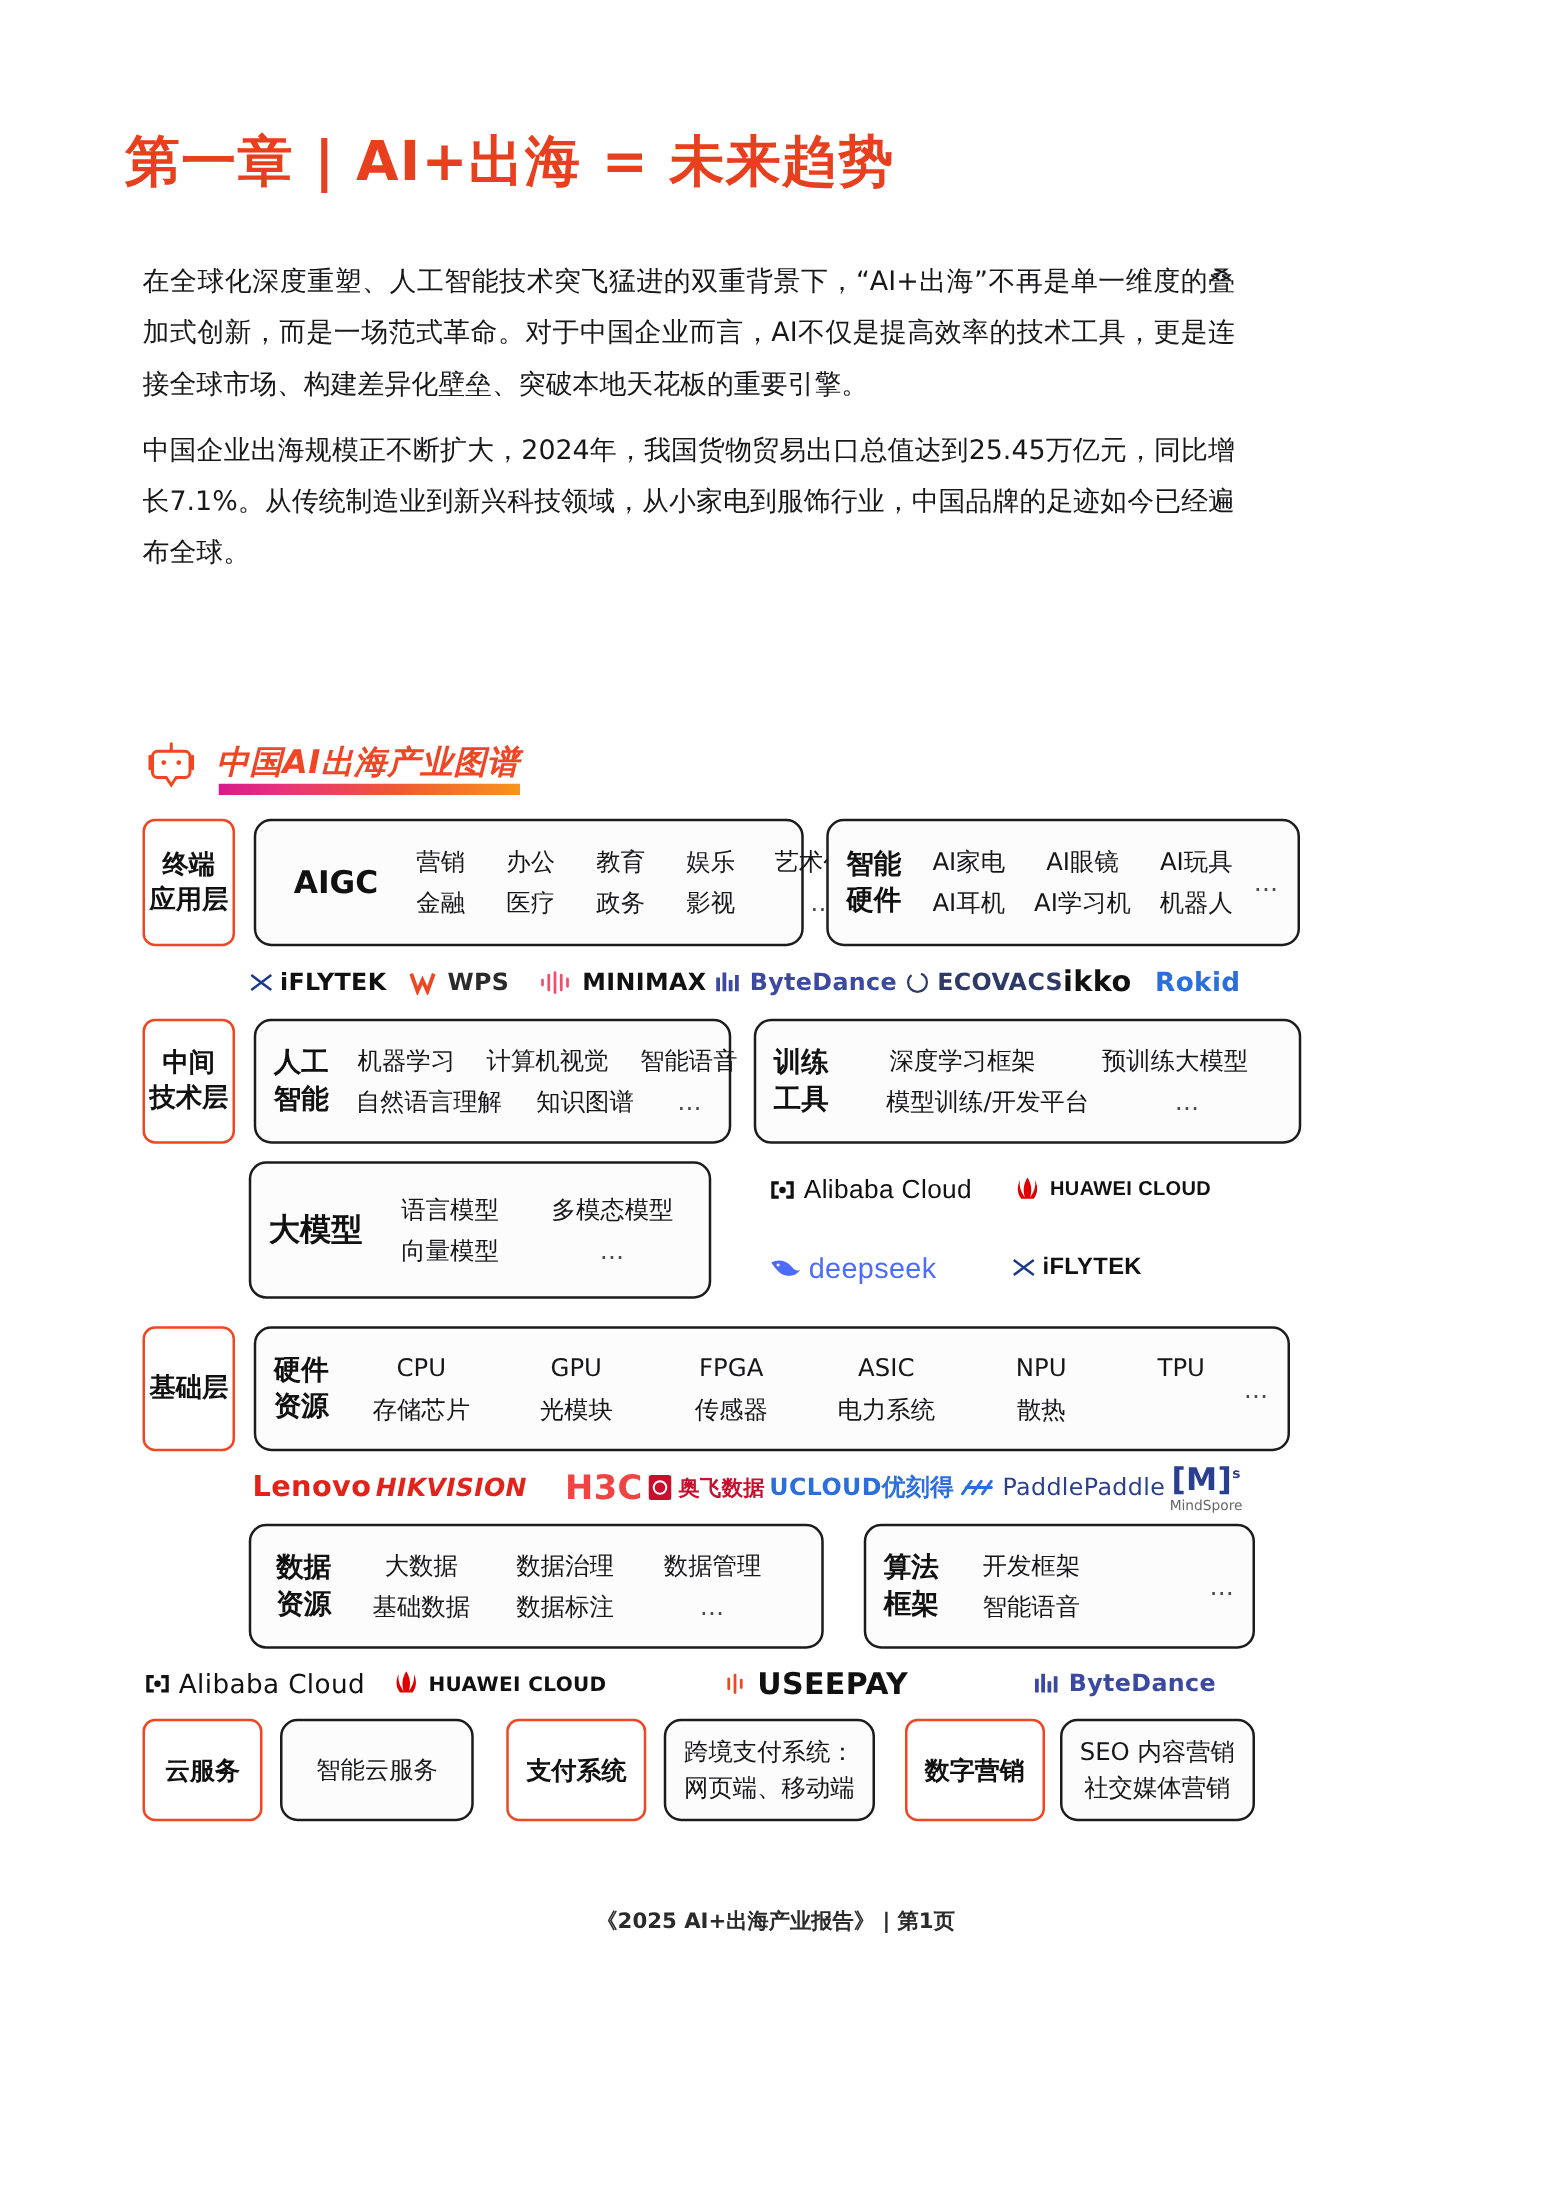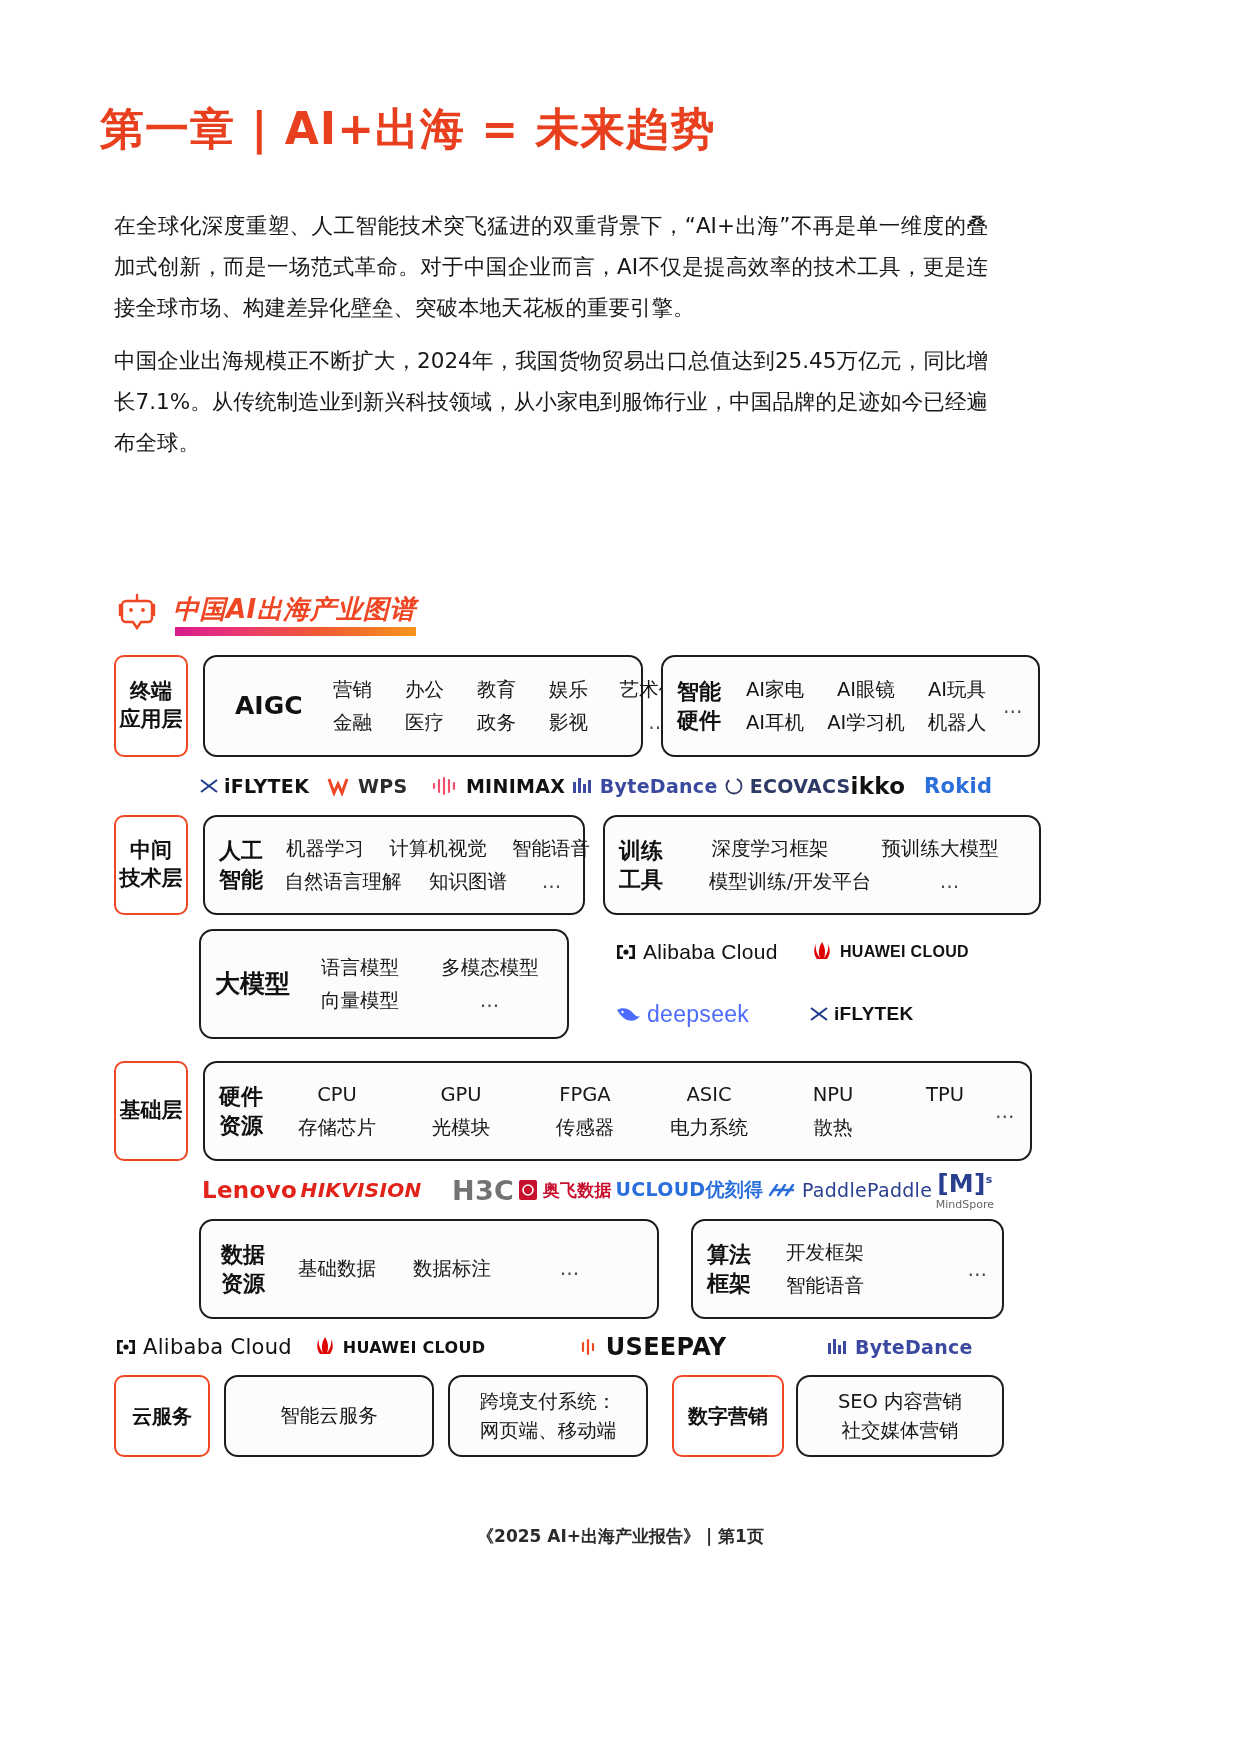--- a/index.html
+++ b/index.html
@@ -340,21 +340,21 @@
       </div>
     </div>
 
     <div class="logo-row" style="height:58px;padding-left:88px;justify-content:space-between;padding-right:10px;">
       <span class="logo" style="color:#e2231a;font-size:23px;">
         <span>Lenovo</span>
       </span>
       <span class="logo" style="color:#e2231a;font-style:italic;font-size:20px;">
         <span>HIKVISION</span>
       </span>
-      <span class="logo" style="color:#737373;font-size:27px;margin-left:27px;">
+      <span class="logo" style="color:#ef4444;font-size:27px;margin-left:27px;">
         <span>H3C</span>
       </span>
       <span class="logo" style="color:#c8102e;font-size:17px;">
         <svg width="20" height="22" viewBox="0 0 20 22">
             <rect x="1" y="1" width="18" height="20" rx="2" fill="#c8102e"></rect>
             <circle cx="10" cy="11" r="5" fill="none" stroke="#fff" stroke-width="1.6"></circle>
           </svg>
         <span>奥飞数据</span>
       </span>
       <span class="logo" style="color:#2a6fdb;font-size:19px;">
@@ -379,20 +379,25 @@
 
     <div class="row" style="height:100px;">
       <div style="width:85px;flex:0 0 85px;"></div>
       <div class="card" style="width:460px;padding-left:20px;">
         <div class="card-label" style="margin-right:16px;">
           <span>数据</span>
           <span>资源</span>
         </div>
         <div class="card-grid">
           <div class="card-line">
+            <span class="chip" style="width:112px">大数据</span>
+            <span class="chip" style="width:118px">数据治理</span>
+            <span class="chip" style="width:118px">数据管理</span>
+          </div>
+          <div class="card-line">
             <span class="chip" style="width:112px">基础数据</span>
             <span class="chip" style="width:118px">数据标注</span>
             <span class="chip ell" style="width:118px">…</span>
           </div>
         </div>
       </div>
       <div class="card" style="margin-left:32px;flex:1 1 auto;">
         <div class="card-label" style="margin-right:14px;">
           <span>算法</span>
           <span>框架</span>
@@ -449,20 +454,23 @@
       </span>
     </div>
 
     <div class="row" style="height:82px;">
       <div class="layer-tag" style="flex:0 0 92px;width:92px;font-size:20px;">
         <span>云服务</span>
       </div>
       <div class="card" style="margin-left:14px;width:210px;justify-content:center;">
         <span class="chip">智能云服务</span>
       </div>
+      <div class="layer-tag" style="flex:0 0 108px;width:108px;margin-left:26px;font-size:20px;">
+        <span>支付系统</span>
+      </div>
       <div class="card" style="margin-left:14px;width:200px;flex-direction:column;justify-content:center;align-items:center;">
         <span class="chip">跨境支付系统：</span>
         <span class="chip">网页端、移动端</span>
       </div>
       <div class="layer-tag" style="flex:0 0 108px;width:108px;margin-left:24px;font-size:20px;">
         <span>数字营销</span>
       </div>
       <div class="card" style="margin-left:12px;flex:1 1 auto;flex-direction:column;justify-content:center;align-items:center;">
         <span class="chip">SEO 内容营销</span>
         <span class="chip">社交媒体营销</span>

